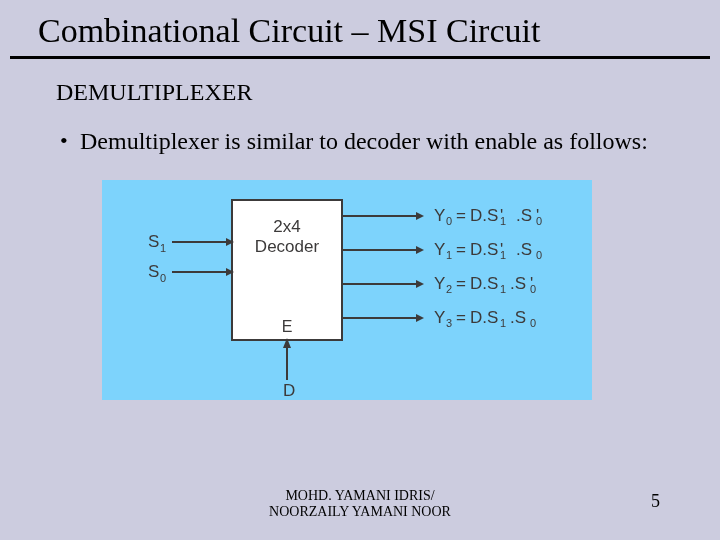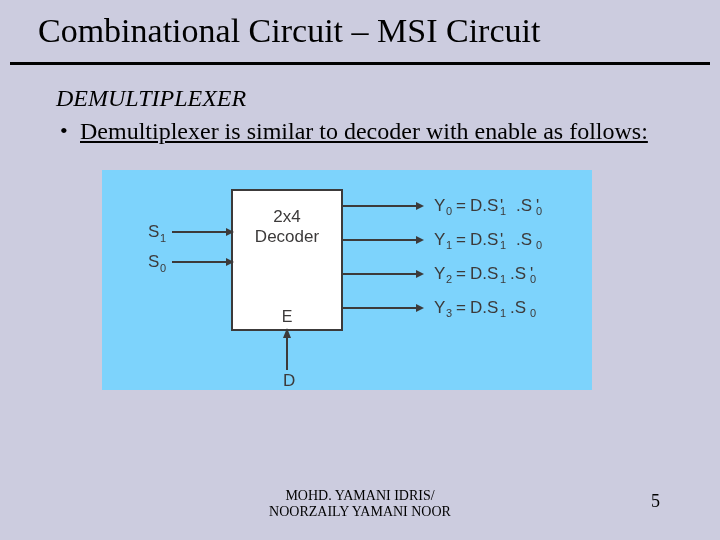--- a/index.html
+++ b/index.html
@@ -13,47 +13,45 @@
     overflow: hidden;
   }
   .slide {
     position: relative;
     width: 720px;
     height: 540px;
     box-sizing: border-box;
   }
   .title {
     font-size: 34px;
-    padding: 12px 20px 12px 28px;
+    padding: 12px 20px 6px 28px;
     border-bottom: 3px solid #000;
     margin: 0 10px;
   }
   .body {
     padding: 18px 20px 0 56px;
     font-size: 24px;
     line-height: 1.28;
   }
   .subhead {
-    margin-bottom: 2px;
-    font-style: italic;
+    margin-bottom: 18px;
   }
   .bullet {
     display: flex;
     align-items: flex-start;
     padding-left: 4px;
   }
   .bullet .dot {
     width: 20px;
     flex: 0 0 20px;
     font-size: 22px;
     line-height: 1.35;
   }
   .bullet .txt {
     flex: 1;
-    text-decoration: underline;
   }
   .diagram {
     background: #7dd3fc;
     width: 490px;
     height: 220px;
     margin: 24px 0 0 46px;
     font-family: Arial, Helvetica, sans-serif;
     font-size: 16px;
     color: #403b3b;
   }

